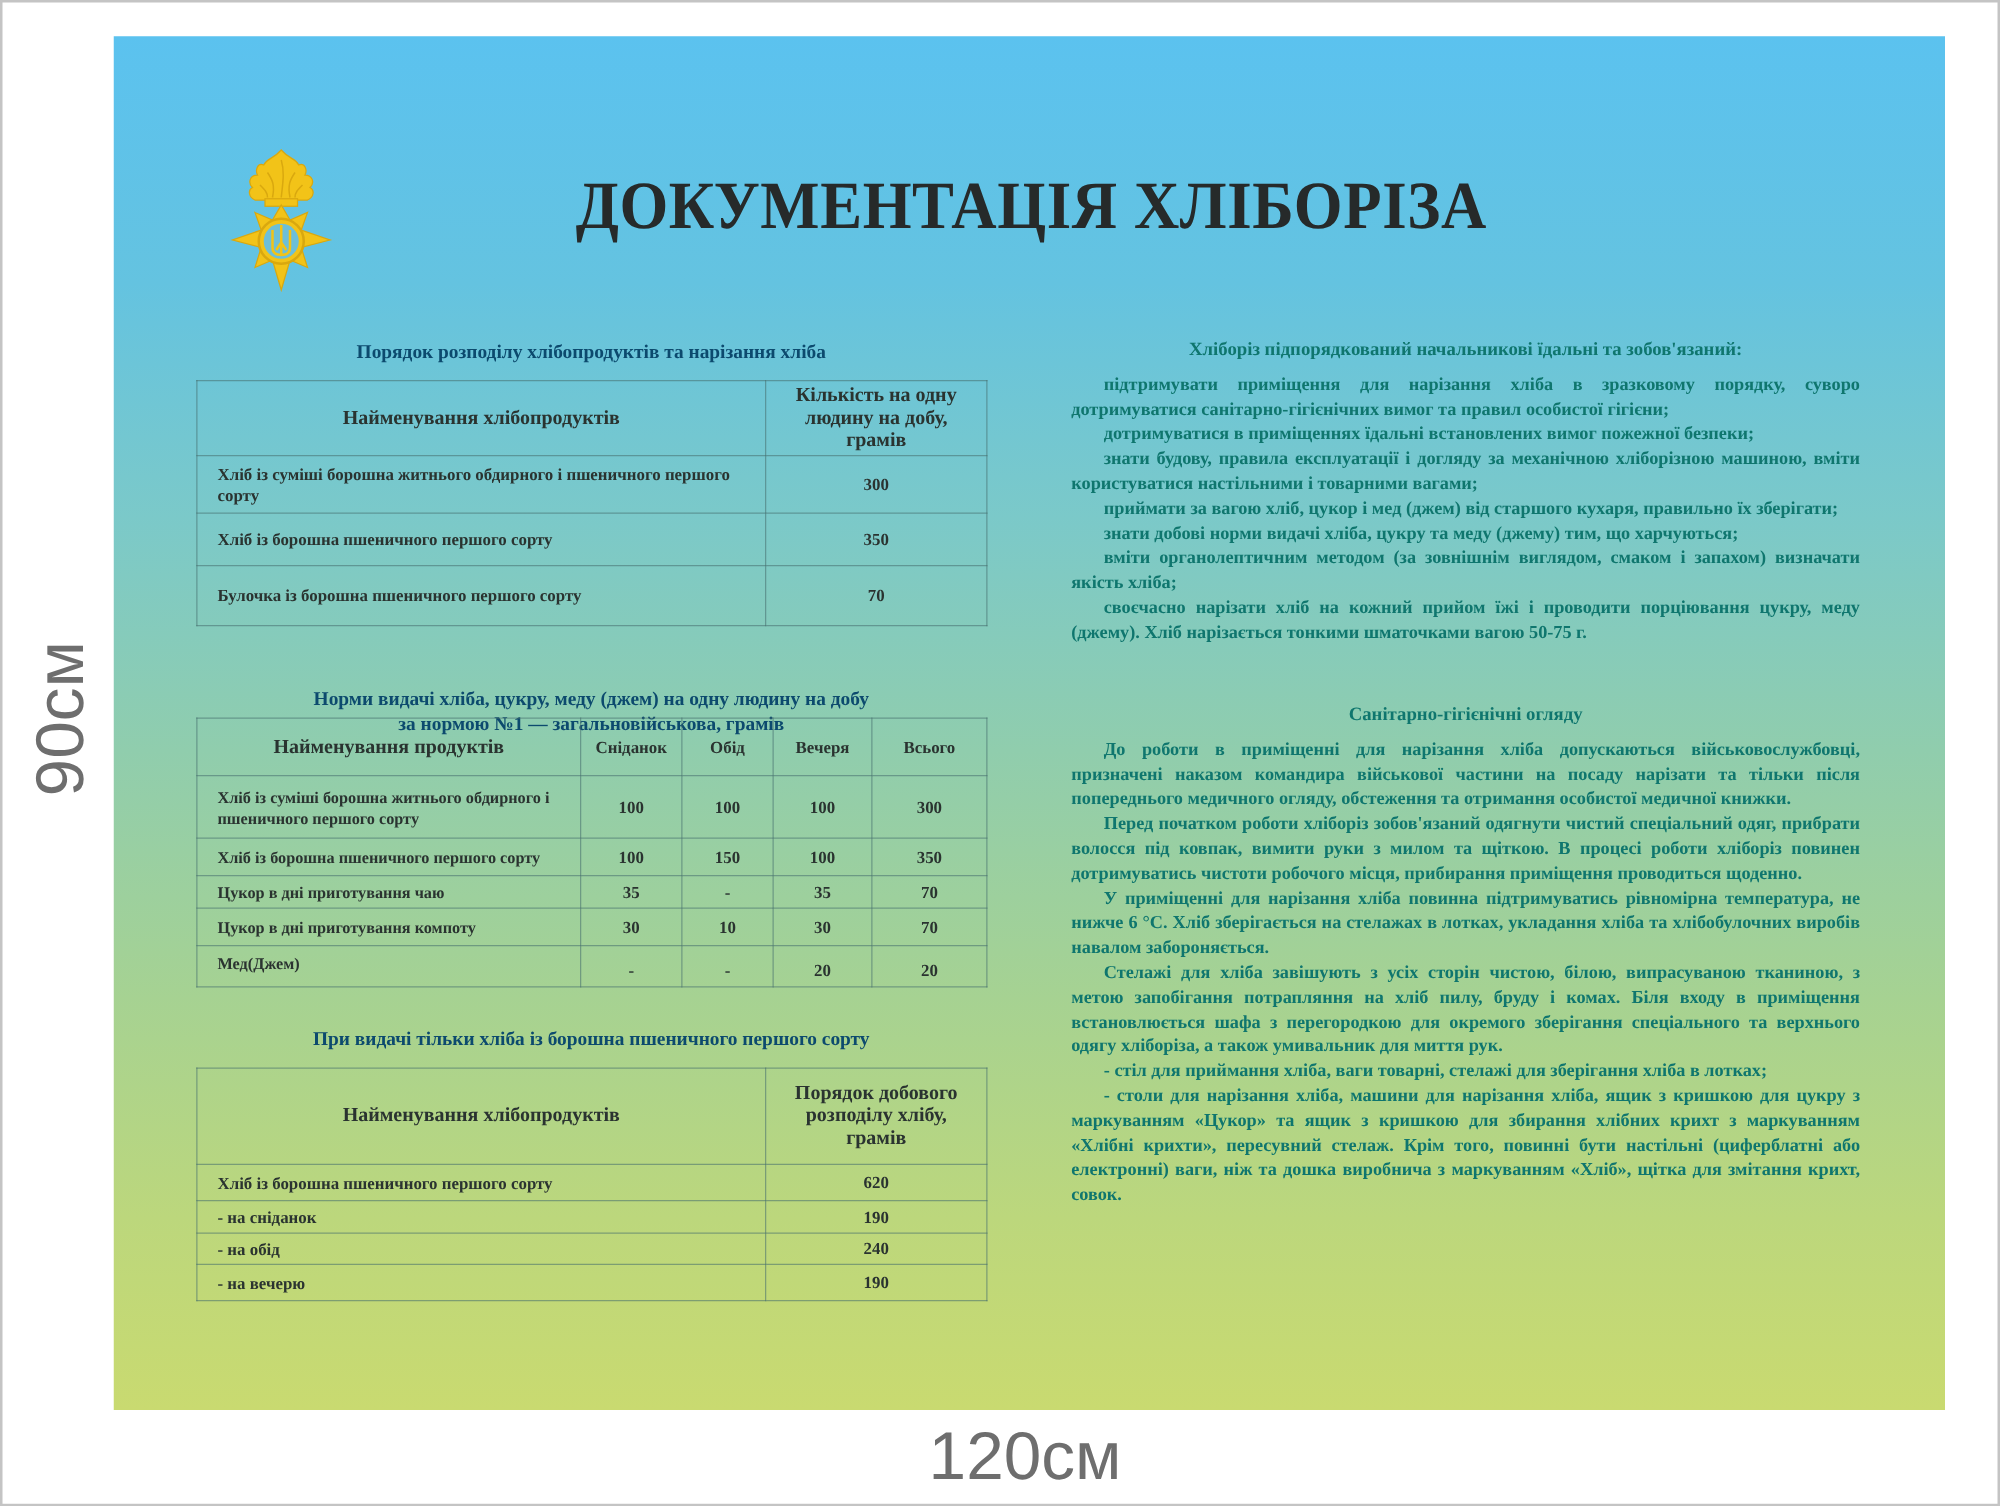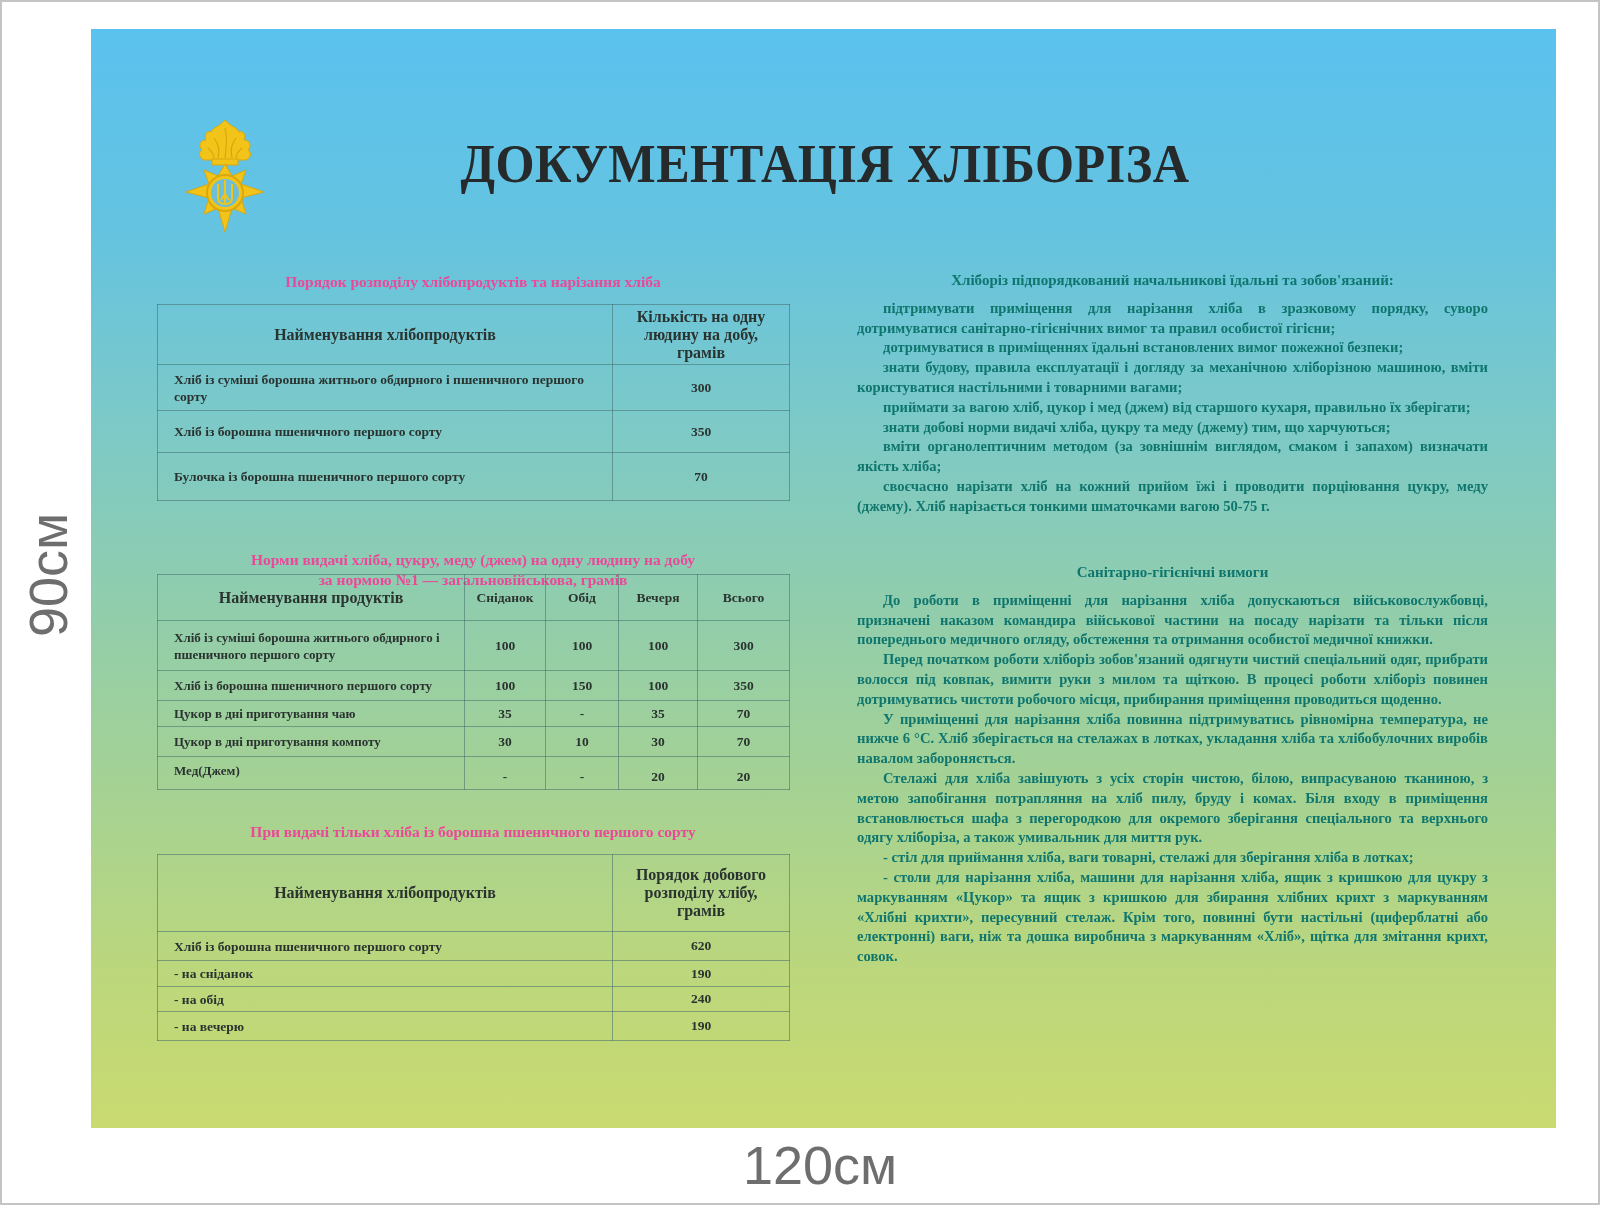--- a/index.html
+++ b/index.html
@@ -34,21 +34,21 @@
   .emblem { position: absolute; left: 184px; top: 118px; width: 82px; height: 116px; }
 
   .title {
     position: absolute; left: 300px; top: 133px; width: 1050px; text-align: center;
     font-size: 54px; font-weight: bold; letter-spacing: 0.5px; color: #262a2a;
     transform: scaleX(0.93); transform-origin: center;
   }
 
   .caption {
     position: absolute; text-align: center; font-weight: bold; font-size: 15.5px; line-height: 20px;
-    color: #ec4899;
+    color: #0c4a6e;
   }
 
   table.grid {
     position: absolute; border-collapse: collapse; table-layout: fixed;
     font-weight: bold; color: #2a3330;
   }
   table.grid td, table.grid th {
     border: 1px solid rgba(70, 110, 110, 0.55);
     vertical-align: middle;
   }
@@ -210,21 +210,21 @@
   <p>підтримувати приміщення для нарізання хліба в зразковому порядку, суворо дотримуватися санітарно-гігієнічних вимог та правил особистої гігієни;</p>
   <p>дотримуватися в приміщеннях їдальні встановлених вимог пожежної безпеки;</p>
   <p>знати будову, правила експлуатації і догляду за механічною хліборізною машиною, вміти користуватися настільними і товарними вагами;</p>
   <p>приймати за вагою хліб, цукор і мед (джем) від старшого кухаря, правильно їх зберігати;</p>
   <p>знати добові норми видачі хліба, цукру та меду (джему) тим, що харчуються;</p>
   <p>вміти органолептичним методом (за зовнішнім виглядом, смаком і запахом) визначати якість хліба;</p>
   <p>своєчасно нарізати хліб на кожний прийом їжі і проводити порціювання цукру, меду (джему). Хліб нарізається тонкими шматочками вагою 50-75 г.</p>
 </div>
 
 <div class="rcol" style="top:563px;">
-  <div class="hdr">Санітарно-гігієнічні вимоги</div>
+  <div class="hdr">Санітарно-гігієнічні огляду</div>
   <p>До роботи в приміщенні для нарізання хліба допускаються військовослужбовці, призначені наказом командира військової частини на посаду нарізати та тільки після попереднього медичного огляду, обстеження та отримання особистої медичної книжки.</p>
   <p>Перед початком роботи хліборіз зобов'язаний одягнути чистий спеціальний одяг, прибрати волосся під ковпак, вимити руки з милом та щіткою. В процесі роботи хліборіз повинен дотримуватись чистоти робочого місця, прибирання приміщення проводиться щоденно.</p>
   <p>У приміщенні для нарізання хліба повинна підтримуватись рівномірна температура, не нижче 6 °C. Хліб зберігається на стелажах в лотках, укладання хліба та  хлібобулочних виробів навалом забороняється.</p>
   <p>Стелажі для хліба завішують з усіх сторін чистою, білою, випрасуваною тканиною, з метою запобігання потрапляння на хліб пилу, бруду і комах. Біля входу в приміщення встановлюється шафа з перегородкою для окремого зберігання спеціального та верхнього одягу хліборіза, а також умивальник для миття рук.</p>
   <p>- стіл для приймання хліба, ваги товарні, стелажі для зберігання хліба в лотках;</p>
   <p>- столи для нарізання хліба, машини для нарізання хліба, ящик з кришкою для цукру з маркуванням «Цукор» та ящик з кришкою для збирання хлібних крихт з маркуванням «Хлібні крихти», пересувний стелаж. Крім того, повинні бути настільні (циферблатні або електронні) ваги, ніж та дошка виробнича з маркуванням «Хліб», щітка для змітання крихт, совок.</p>
 </div>
 
 <div class="dim-bottom">120см</div>
 <div class="dim-left">

